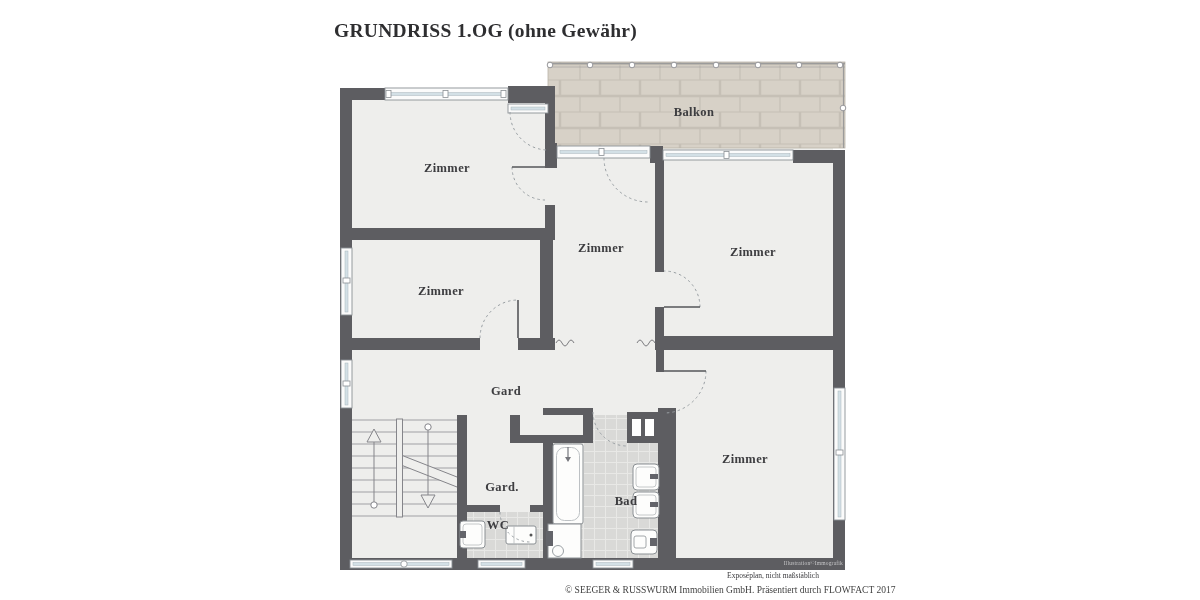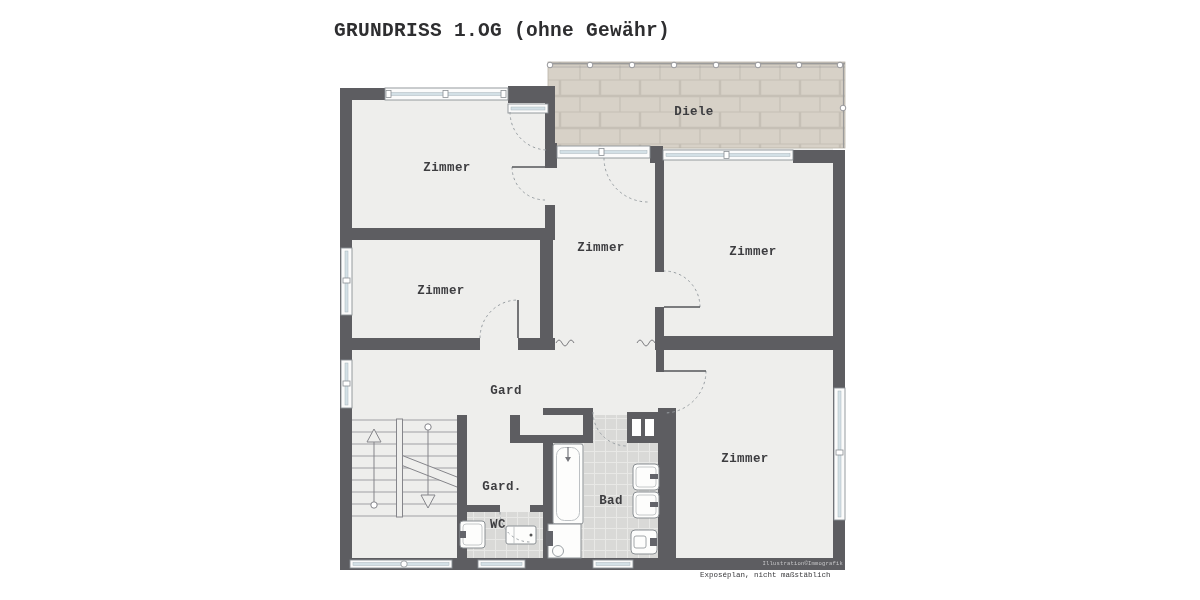--- a/index.html
+++ b/index.html
@@ -1,24 +1,24 @@
 <!DOCTYPE html>
 <html><head>
 <meta charset="utf-8">
 <style>
   html,body{margin:0;padding:0;background:#ffffff;}
   #stage{position:relative;width:1164px;height:600px;background:#ffffff;overflow:hidden;
-         font-family:Liberation Mono, monospace;}
+         font-family:Liberation Serif, serif;}
   #plan-svg{position:absolute;left:0;top:0;z-index:1;}
   .label{position:absolute;z-index:2;transform:translate(-50%,-50%);
          font-size:12.5px;font-weight:600;color:#3d3d40;letter-spacing:.4px;white-space:nowrap;}
   #title{position:absolute;left:334px;top:20px;z-index:2;font-size:19.5px;font-weight:700;
          color:#2e2e30;letter-spacing:.3px;white-space:nowrap;}
   #copyright{position:absolute;left:565px;top:585px;z-index:2;font-size:9.5px;color:#3f3f3f;white-space:nowrap;}
-  #disclaimer{position:absolute;left:700px;top:571px;width:146px;text-align:left;z-index:2;
+  #disclaimer{position:absolute;left:700px;top:571px;width:146px;text-align:center;z-index:2;
          font-size:7.5px;color:#39393c;white-space:nowrap;}
   #watermark{position:absolute;left:705px;top:560px;width:138px;text-align:right;z-index:2;
          font-size:5.5px;color:#c7c7c9;letter-spacing:.2px;white-space:nowrap;}
 </style>
 </head>
 <body>
 
 <div id="stage">
 
   <div id="title">GRUNDRISS 1.OG (ohne Gewähr)</div>
@@ -222,27 +222,28 @@
         <path d="M664 307 L700 307"></path>
         <path d="M664 371 L706 371"></path>
       </g>
       <g stroke="#7c7c80" stroke-width="1" fill="none">
         <path d="M556 343 q3 -6 6 0 t6 0 t6 0"></path>
         <path d="M637 343 q3 -6 6 0 t6 0 t6 0"></path>
       </g>
     </g>
   </svg>
 
-  <div class="label" style="left:694px;top:112px">Diele</div>
+  <div class="label" style="left:694px;top:112px">Balkon</div>
   <div class="label" style="left:447px;top:168px">Zimmer</div>
   <div class="label" style="left:601px;top:248px">Zimmer</div>
   <div class="label" style="left:753px;top:252px">Zimmer</div>
   <div class="label" style="left:441px;top:291px">Zimmer</div>
   <div class="label" style="left:506px;top:391px">Gard</div>
   <div class="label" style="left:745px;top:459px">Zimmer</div>
   <div class="label" style="left:502px;top:487px">Gard.</div>
-  <div class="label" style="left:611px;top:501px">Bad</div>
+  <div class="label" style="left:626px;top:501px">Bad</div>
   <div class="label" style="left:498px;top:525px">WC</div>
 
   <div id="watermark">Illustration©Immografik</div>
   <div id="disclaimer">Exposéplan, nicht maßstäblich</div>
+  <div id="copyright">© SEEGER &amp; RUSSWURM Immobilien GmbH. Präsentiert durch FLOWFACT 2017</div>
 
 </div>
 
 </body></html>

